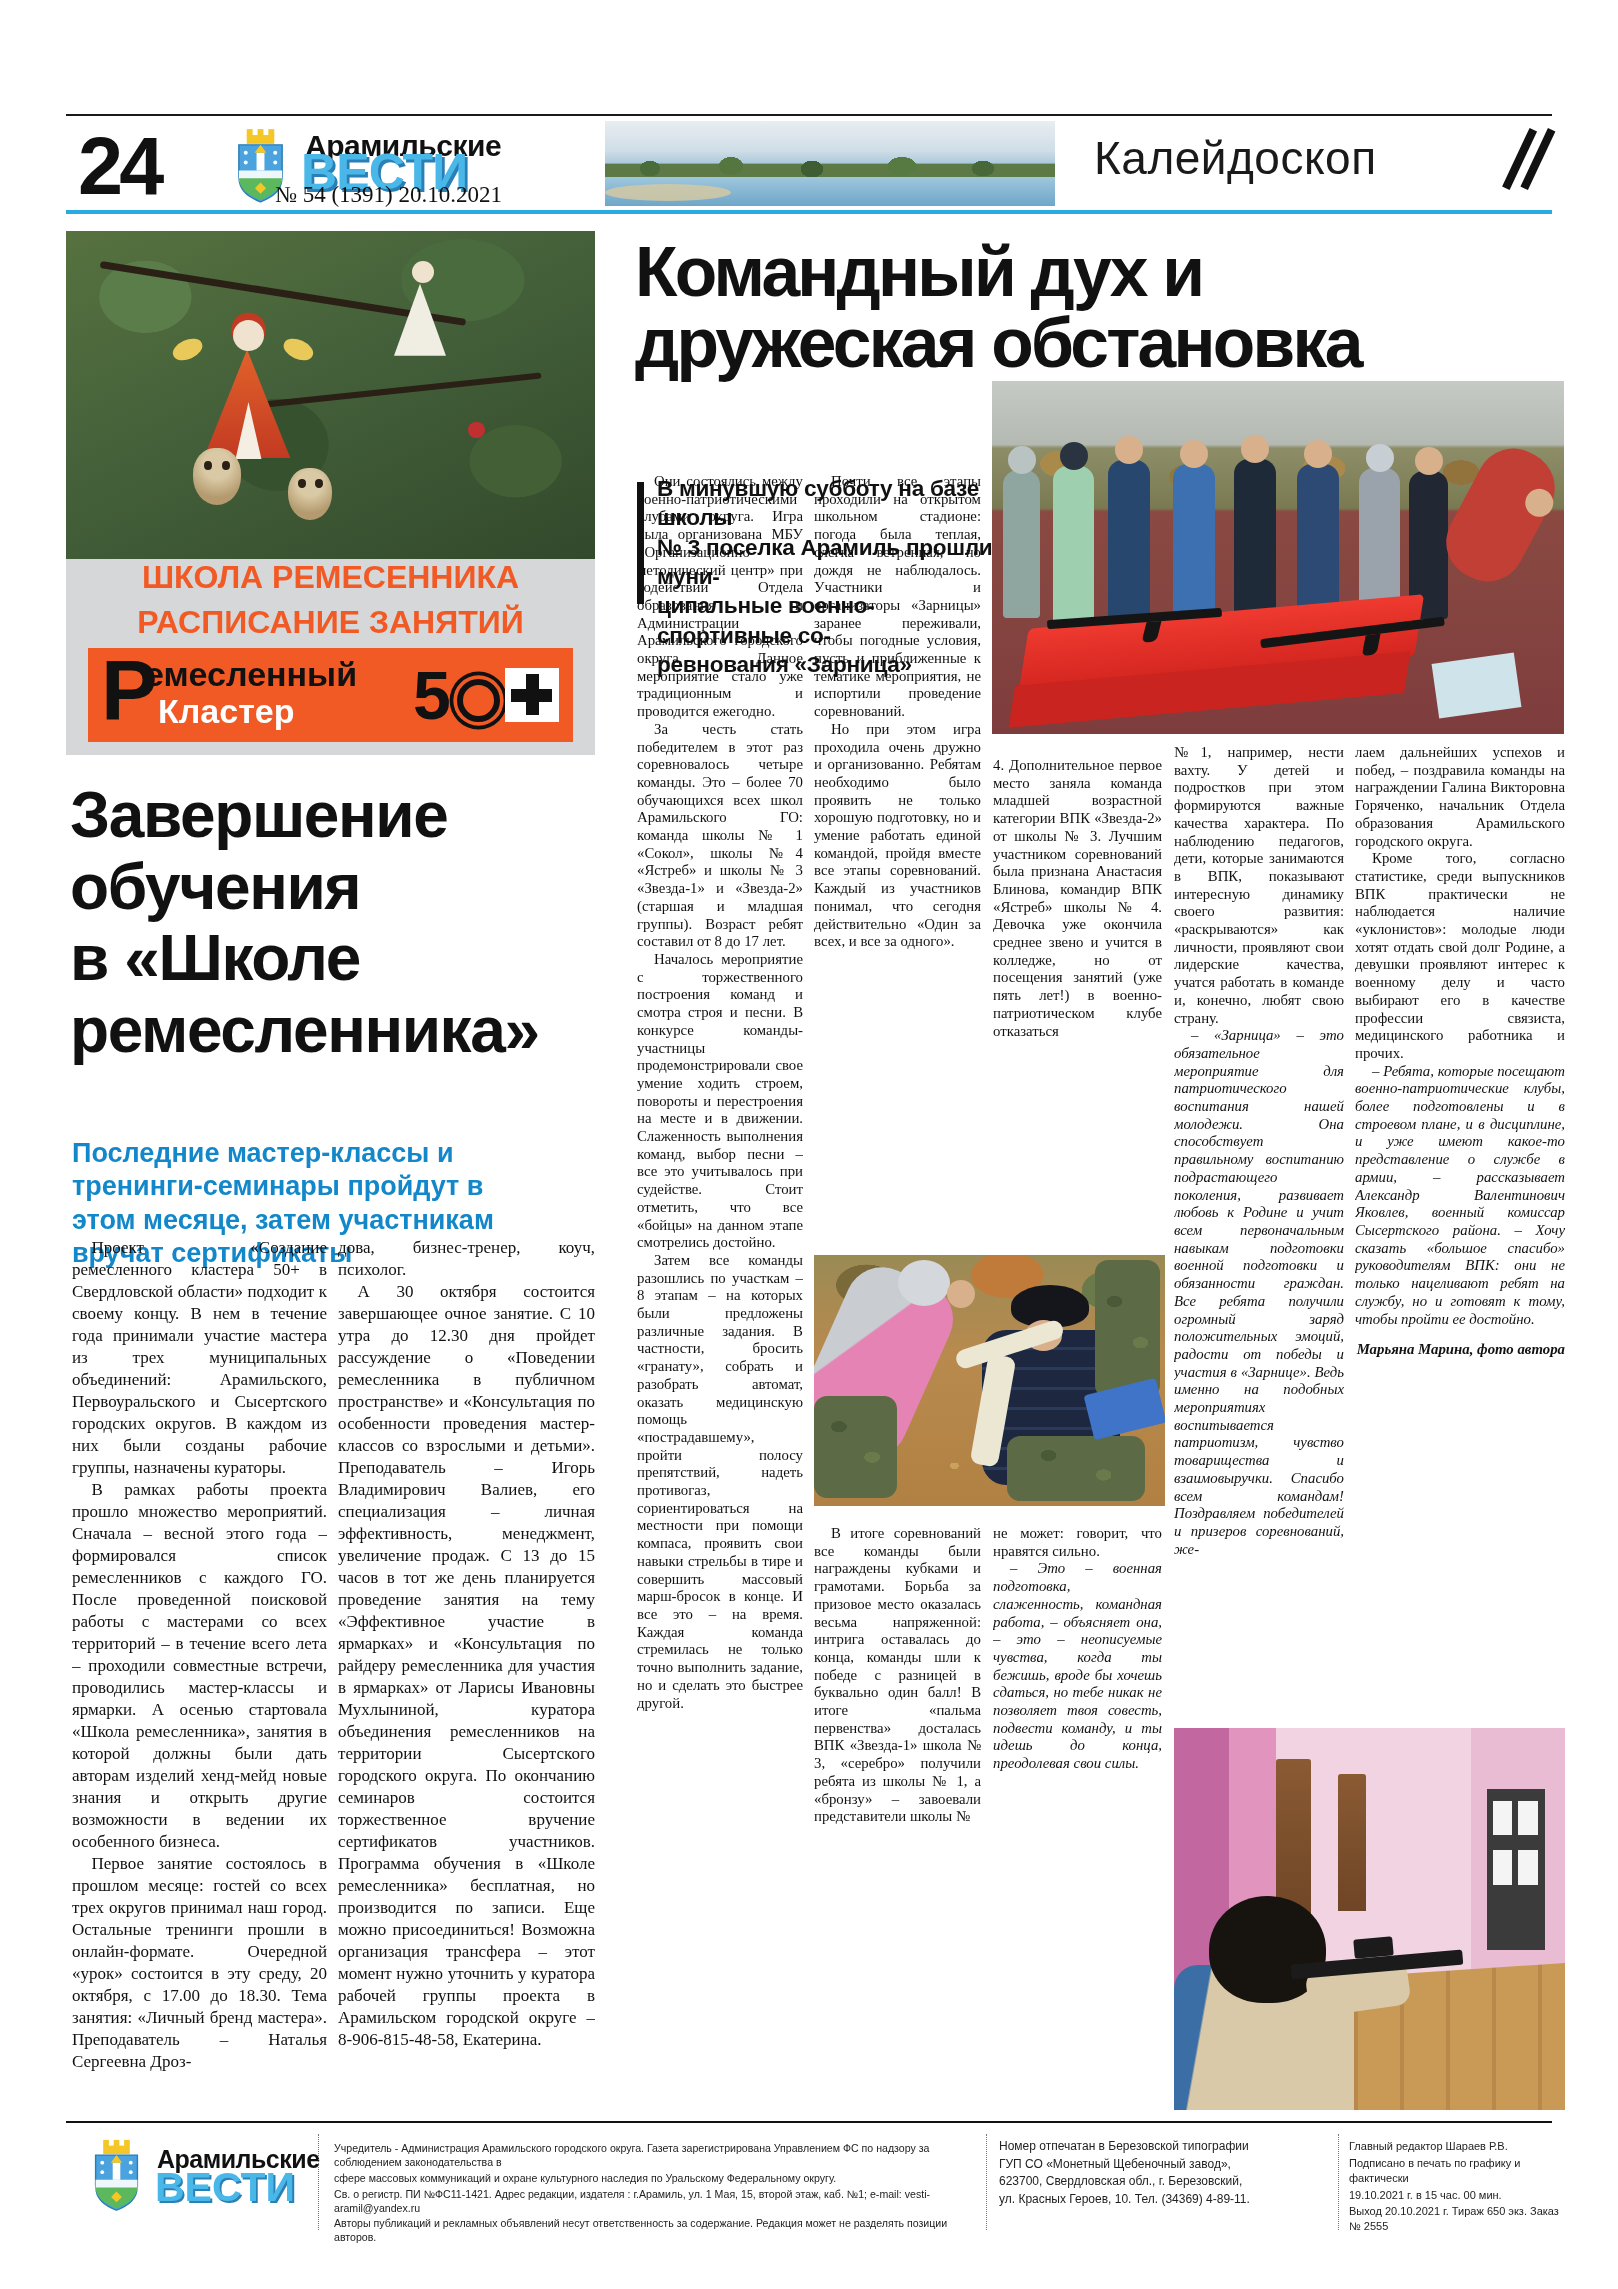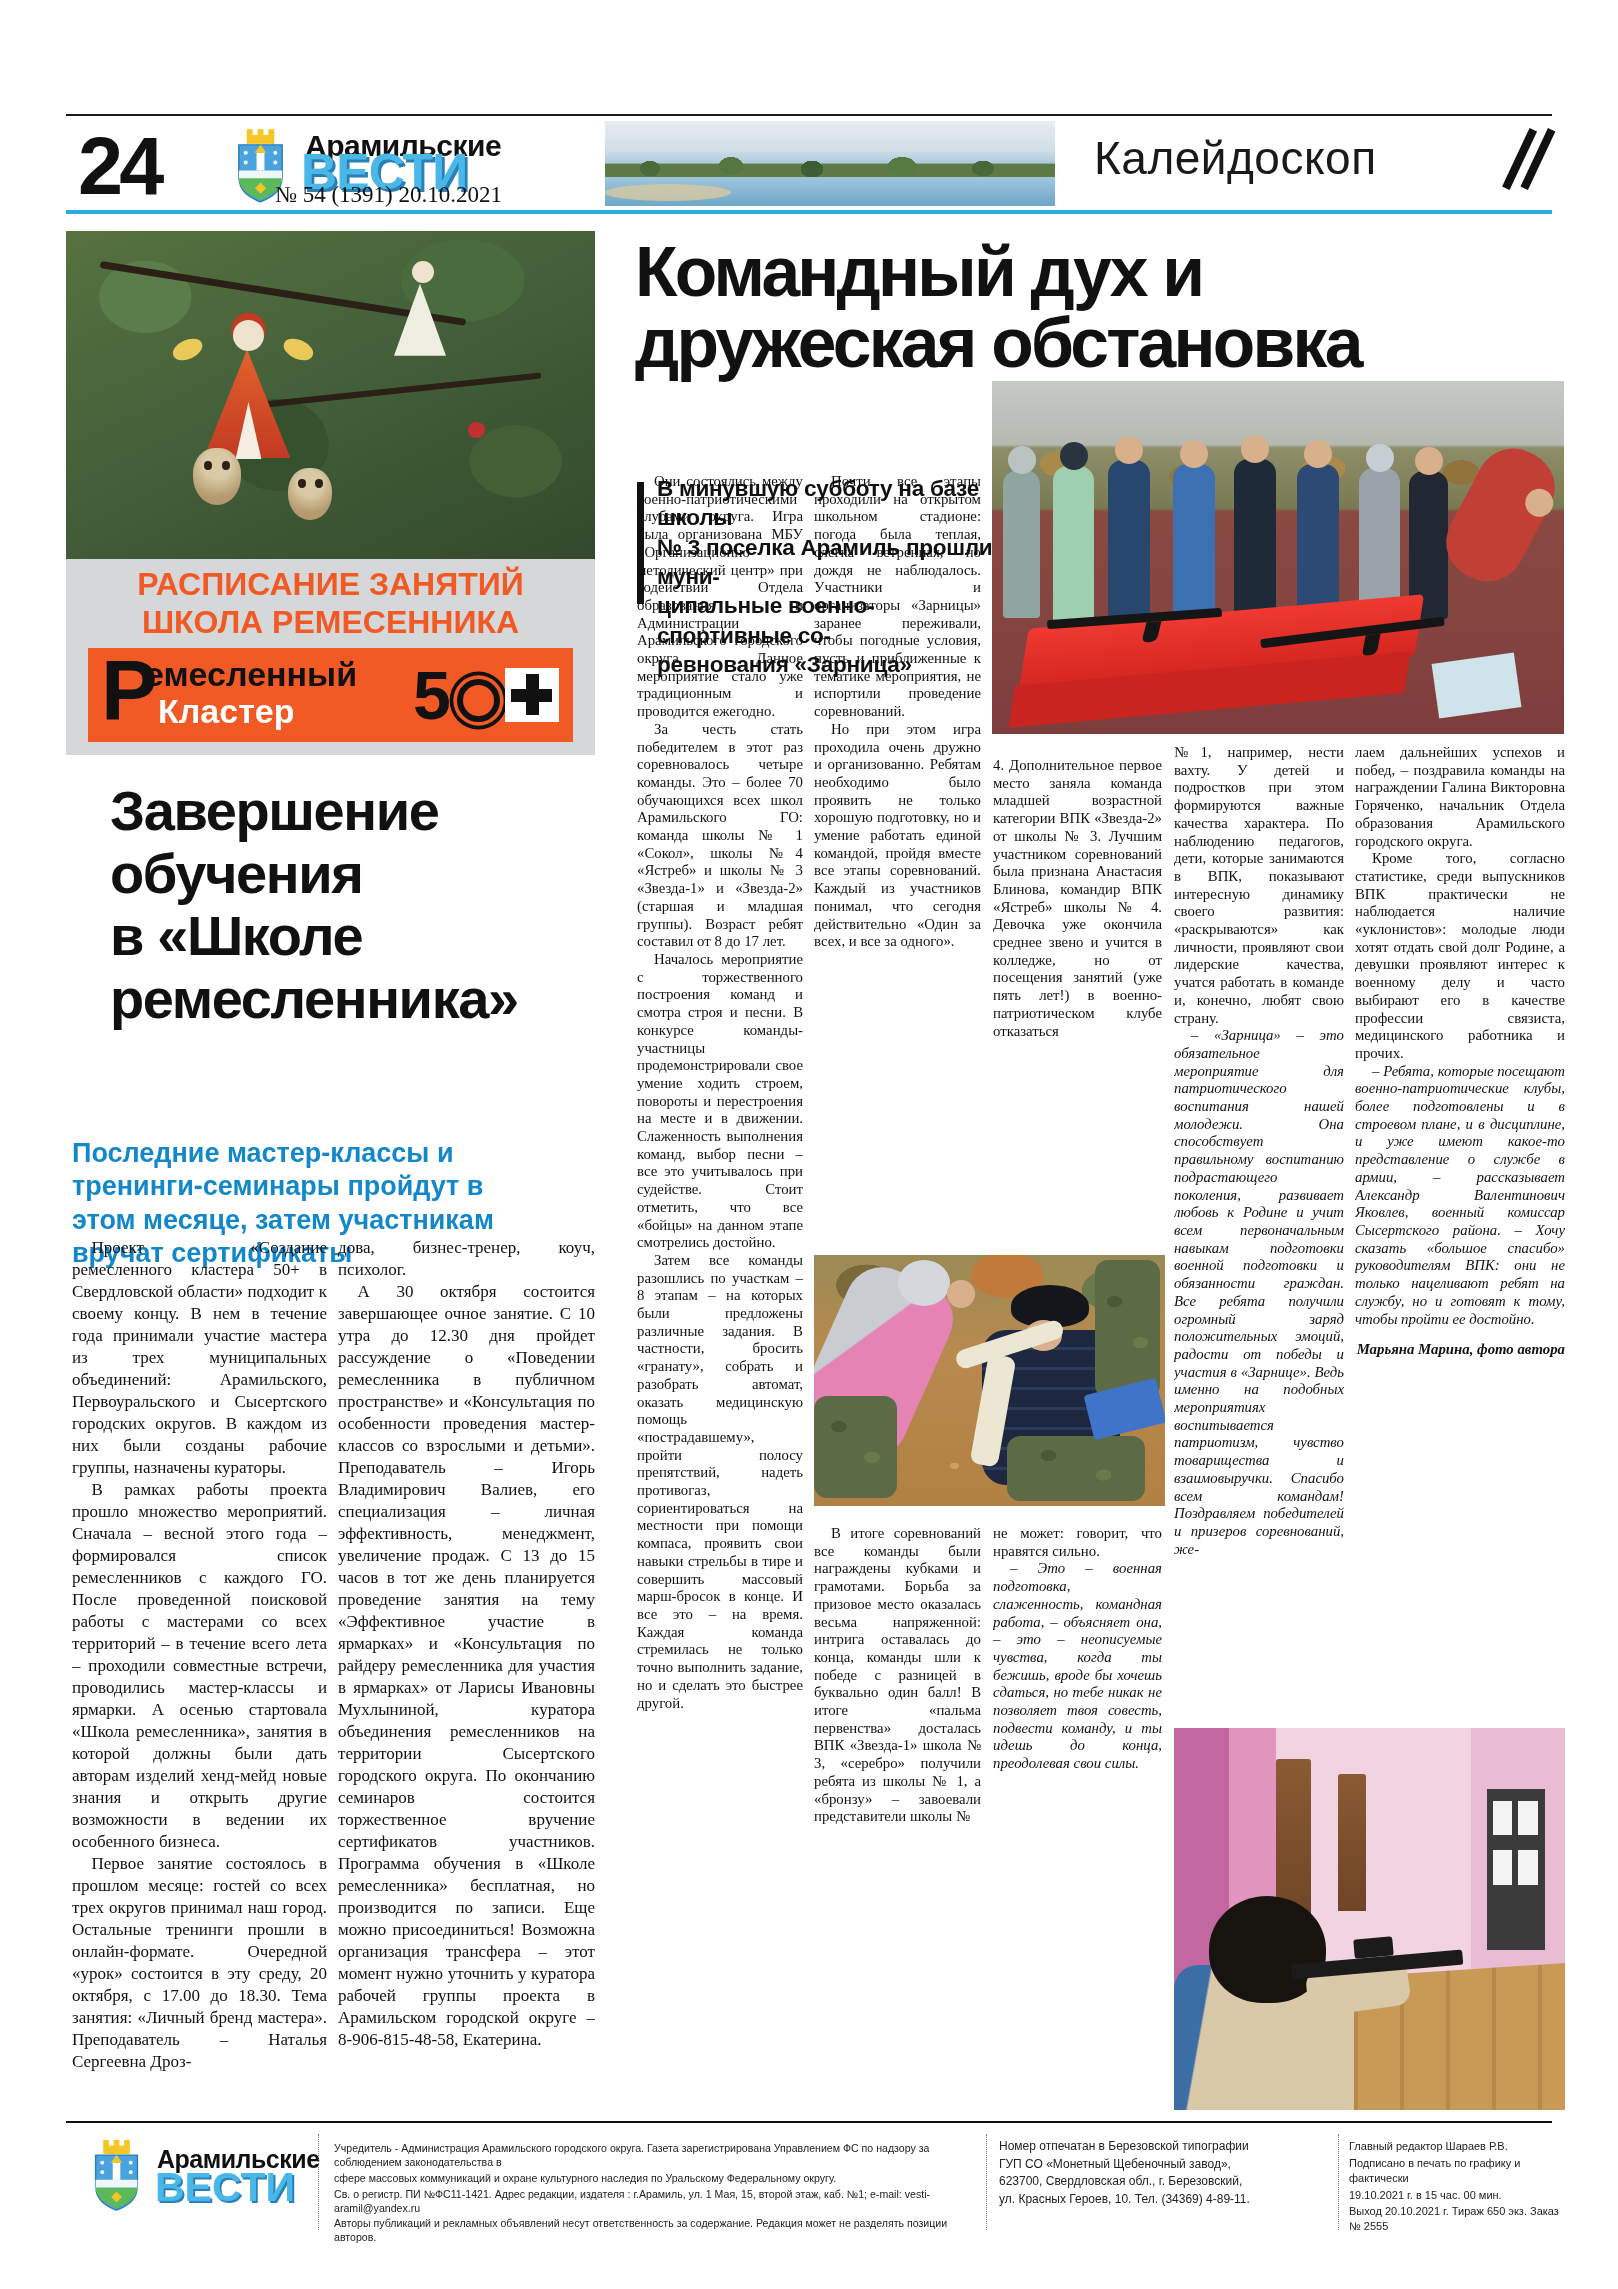--- a/index.html
+++ b/index.html
@@ -55,22 +55,22 @@
       font-size:32px;text-align:center;line-height:1.18;letter-spacing:0;}
   .orange-box{background:#f15a24;overflow:hidden;}
   .logo-r{font-family:"Liberation Sans",sans-serif;font-weight:800;font-size:85px;line-height:.85;color:#111;}
   .logo-w1{font-family:"Liberation Sans",sans-serif;font-weight:800;font-size:34px;color:#111;}
   .logo-w2{font-family:"Liberation Sans",sans-serif;font-weight:800;font-size:34px;color:#fff;}
   .logo-5{font-family:"Liberation Sans",sans-serif;font-weight:800;font-size:68px;line-height:1;color:#111;}
   .ring{width:31px;height:31px;border:6.5px solid #111;border-radius:50%;box-shadow:0 0 0 3.7px #f15a24,0 0 0 7.4px #111;background:#f15a24;}
   .plus-sq{width:54px;height:54px;background:
       linear-gradient(#111,#111) center/13px 76% no-repeat,
       linear-gradient(#111,#111) center/76% 13px no-repeat,#fff;}
-  .left-title{font-family:"Liberation Sans",sans-serif;font-weight:800;font-size:56px;line-height:1.12;
-      letter-spacing:-1.4px;white-space:pre-line;margin-left:40px;}
+  .left-title{font-family:"Liberation Sans",sans-serif;font-weight:800;font-size:64px;line-height:1.12;
+      letter-spacing:-1.4px;white-space:pre-line;}
   .left-subtitle{font-family:"Liberation Sans",sans-serif;font-weight:700;font-size:27px;line-height:1.24;
       color:#1287c9;white-space:pre-line;}
 
   
   .col{overflow:hidden;}
   .col p{margin:0;text-indent:1.15em;text-align:justify;}
   .col p.noindent{text-indent:0;}
   .col p.italic{font-style:italic;}
   .col p.caption{font-style:italic;text-indent:1.1em;margin-bottom:9.2px;}
   .col p.byline{font-weight:700;font-style:italic;text-align:right;text-indent:0;margin-top:13px;}
@@ -206,22 +206,22 @@
       <div class="eye" style="right:22%;"></div>
     </div>
     <div class="owl" style="left:42%;top:72%;width:44px;height:52px;">
       <div class="eye" style="left:22%;"></div>
       <div class="eye" style="right:22%;"></div>
     </div>
     <div class="doll-head" style="left:76%;top:58%;width:16.6px;height:16.6px;background:#c03030;"></div>
   </div>
 
   <div class="abs grey-banner" style="left:66px;top:559px;width:529px;height:196px;">
+    <div class="banner-line">ШКОЛА РЕМЕСЕННИКА</div>
     <div class="banner-line" style="margin-top:7.4px;">РАСПИСАНИЕ ЗАНЯТИЙ</div>
-    <div class="banner-line">ШКОЛА РЕМЕСЕННИКА</div>
     <div class="abs orange-box" style="left:22px;top:89px;width:485px;height:94px;">
       <span class="abs logo-r" style="left:13px;top:7.4px;">Р</span>
       <span class="abs logo-w1" style="left:57px;top:7.4px;">емесленный</span>
       <span class="abs logo-w2" style="left:70px;top:44px;">Кластер</span>
       <span class="abs logo-5" style="left:325px;top:13px;">5</span>
       <div class="abs ring" style="left:369px;top:31px;"></div>
       <div class="abs plus-sq" style="left:417px;top:20px;"></div>
     </div>
   </div>
 

